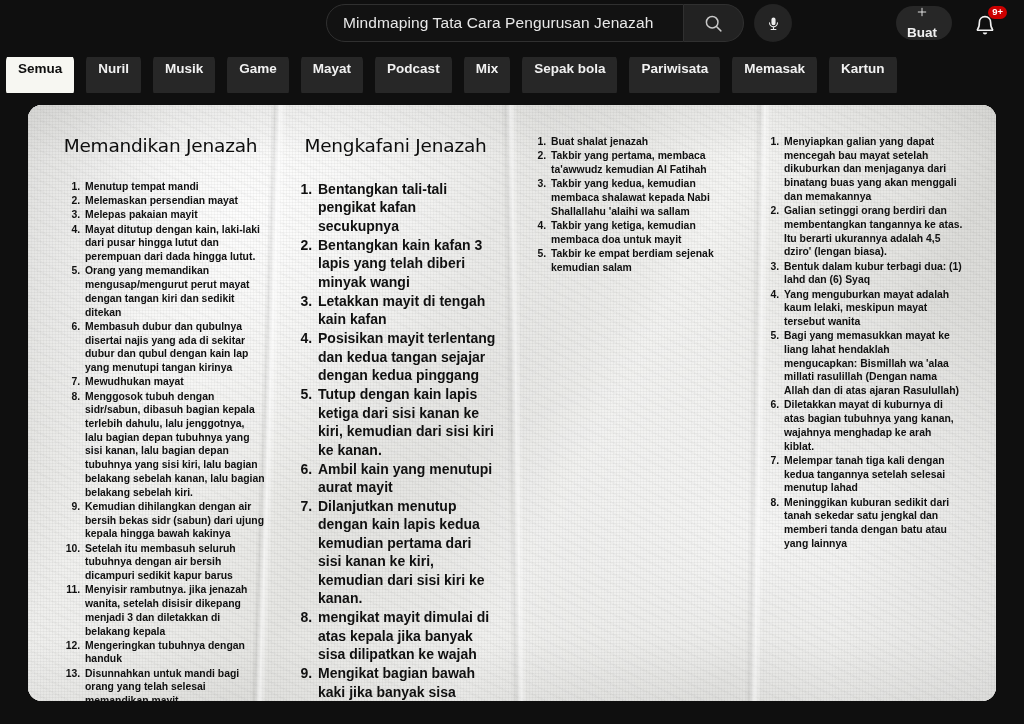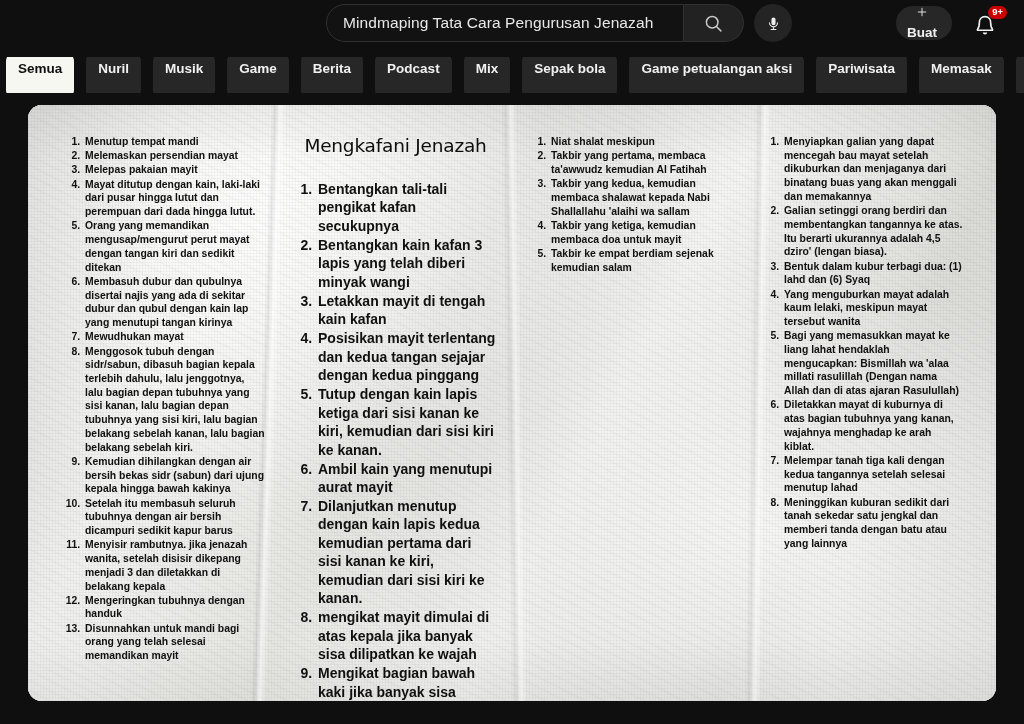--- a/index.html
+++ b/index.html
@@ -275,36 +275,36 @@
       </svg>
       <span class="bell-badge">9+</span>
     </div>
   </div>
 
   <div class="chiprow" id="chiprow">
       <div class="chip active">Semua</div>
       <div class="chip">Nuril</div>
       <div class="chip">Musik</div>
       <div class="chip">Game</div>
-      <div class="chip">Berita</div>
+      <div class="chip">Mayat</div>
       <div class="chip">Podcast</div>
       <div class="chip">Mix</div>
       <div class="chip">Sepak bola</div>
-      <div class="chip">Game petualangan aksi</div>
       <div class="chip">Pariwisata</div>
       <div class="chip">Memasak</div>
       <div class="chip">Kartun</div>
     </div>
 
   <div class="panel">
     <div class="paper"></div>
     <div class="paper-shade"></div>
     <div class="paper-crease"></div>
     <div class="columns" id="columns">
         <div class="col col-1">
+          <div class="col-title">Memandikan Jenazah</div>
           <ol class="steps">
             <li>Menutup tempat mandi</li>
             <li>Melemaskan persendian mayat</li>
             <li>Melepas pakaian mayit</li>
             <li>Mayat ditutup dengan kain, laki-laki dari pusar hingga lutut dan perempuan dari dada hingga lutut.</li>
             <li>Orang yang memandikan mengusap/mengurut perut mayat dengan tangan kiri dan sedikit ditekan</li>
             <li>Membasuh dubur dan qubulnya disertai najis yang ada di sekitar dubur dan qubul dengan kain lap yang menutupi tangan kirinya</li>
             <li>Mewudhukan mayat</li>
             <li>Menggosok tubuh dengan sidr/sabun, dibasuh bagian kepala terlebih dahulu, lalu jenggotnya, lalu bagian depan tubuhnya yang sisi kanan, lalu bagian depan tubuhnya yang sisi kiri, lalu bagian belakang sebelah kanan, lalu bagian belakang sebelah kiri.</li>
             <li>Kemudian dihilangkan dengan air bersih bekas sidr (sabun) dari ujung kepala hingga bawah kakinya</li>
@@ -324,21 +324,21 @@
             <li>Tutup dengan kain lapis ketiga dari sisi kanan ke kiri, kemudian dari sisi kiri ke kanan.</li>
             <li>Ambil kain yang menutupi aurat mayit</li>
             <li>Dilanjutkan menutup dengan kain lapis kedua kemudian pertama dari sisi kanan ke kiri, kemudian dari sisi kiri ke kanan.</li>
             <li>mengikat mayit dimulai di atas kepala jika banyak sisa dilipatkan ke wajah</li>
             <li>Mengikat bagian bawah kaki jika banyak sisa dilipatkan ke atas</li>
             <li>Lalu mengikat pada bagian dada, perut, dan paha</li>
           </ol>
         </div>
         <div class="col col-3">
           <ol class="steps">
-            <li>Niat shalat meskipun</li>
+            <li>Buat shalat jenazah</li>
             <li>Takbir yang pertama, membaca ta'awwudz kemudian Al Fatihah</li>
             <li>Takbir yang kedua, kemudian membaca shalawat kepada Nabi Shallallahu 'alaihi wa sallam</li>
             <li>Takbir yang ketiga, kemudian membaca doa untuk mayit</li>
             <li>Takbir ke empat berdiam sejenak kemudian salam</li>
           </ol>
         </div>
         <div class="col col-4">
           <ol class="steps">
             <li>Menyiapkan galian yang dapat mencegah bau mayat setelah dikuburkan dan menjaganya dari binatang buas yang akan menggali dan memakannya</li>
             <li>Galian setinggi orang berdiri dan membentangkan tangannya ke atas. Itu berarti ukurannya adalah 4,5 dziro' (lengan biasa).</li>

